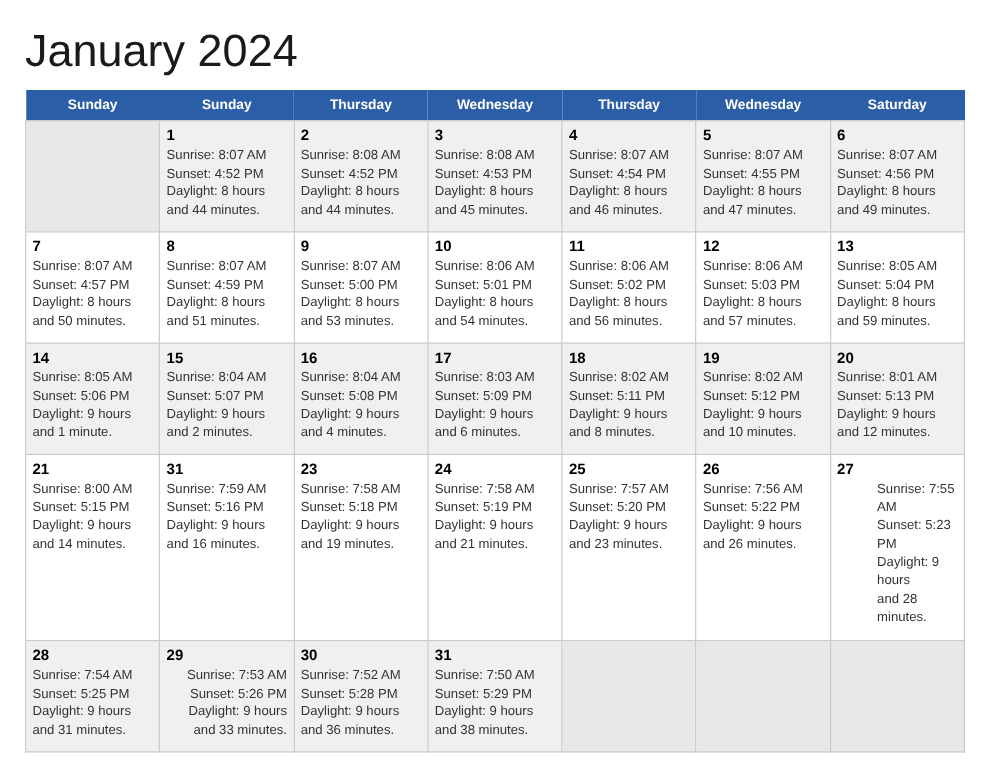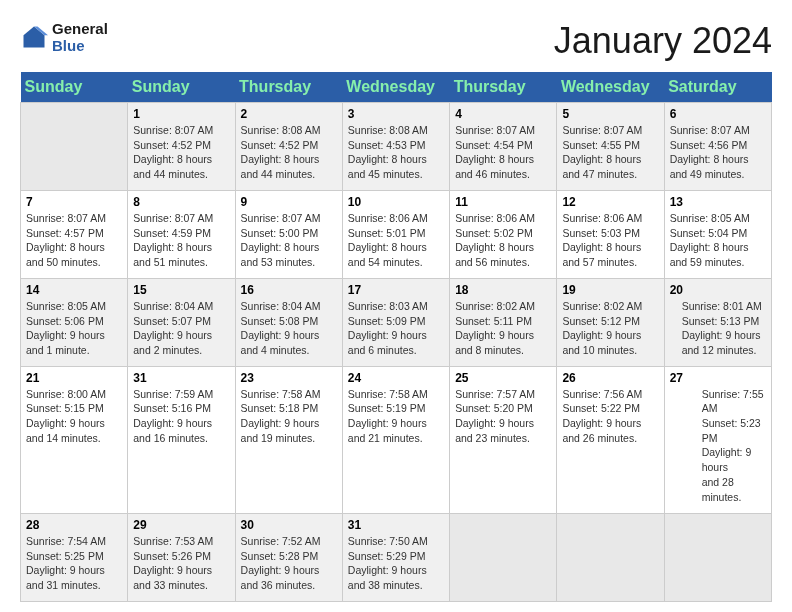--- a/index.html
+++ b/index.html
@@ -45,24 +45,24 @@
       color: #444;
     }
     .calendar {
       flex: 1;
       border-collapse: collapse;
       width: 100%;
       font-size: 11px;
     }
     .calendar th {
       background: #2b5ea7;
-      color: #86efac;
+      color: #ffffff;
       padding: 6px 4px;
-      text-align: left;
-      font-size: 16px;
+      text-align: center;
+      font-size: 11px;
       font-weight: bold;
     }
     .calendar td {
       border: 1px solid #ccc;
       vertical-align: top;
       padding: 4px 5px;
       width: calc(100% / 7);
       height: 85px;
     }
     .calendar td.empty {
@@ -84,30 +84,20 @@
     }
     .row-shaded td.empty {
       background: #e8e8e8;
     }
   </style>
 </head>
 <body>
 
 <div class="page">
   <div class="header">
-    <div class="logo">
-      <svg class="logo-icon" viewBox="0 0 32 32">
-        <polygon points="16,4 28,14 28,28 4,28 4,14" fill="#2b5ea7"></polygon>
-        <polygon points="20,4 32,14 28,14 16,4" fill="#5b8dd9"></polygon>
-      </svg>
-      <div>
-        <div style="font-size:15px;font-weight:bold;color:#1a1a1a;">General</div>
-        <div style="font-size:15px;font-weight:bold;color:#2b5ea7;">Blue</div>
-      </div>
-    </div>
     <div class="title-block">
       <div class="month-title">January 2024</div>
     </div>
   </div>
 
   <table class="calendar">
     <thead>
       <tr>
         <th>Sunday</th>
         <th>Sunday</th>
@@ -253,21 +243,21 @@
           </td>
           <td>
             <span class="day-num">19</span>
             <div class="day-info" style="white-space: pre-line;">Sunrise: 8:02 AM
 Sunset: 5:12 PM
 Daylight: 9 hours
 and 10 minutes.</div>
           </td>
           <td>
             <span class="day-num">20</span>
-            <div class="day-info" style="white-space: pre-line; margin-left: 12px;">Sunrise: 8:01 AM
+            <div class="day-info" style="white-space: pre-line;">Sunrise: 8:01 AM
 Sunset: 5:13 PM
 Daylight: 9 hours
 and 12 minutes.</div>
           </td>
         </tr>
         <tr>
           <td>
             <span class="day-num">21</span>
             <div class="day-info" style="white-space: pre-line;">Sunrise: 8:00 AM
 Sunset: 5:15 PM
@@ -320,21 +310,21 @@
         <tr class="row-shaded">
           <td>
             <span class="day-num">28</span>
             <div class="day-info" style="white-space: pre-line;">Sunrise: 7:54 AM
 Sunset: 5:25 PM
 Daylight: 9 hours
 and 31 minutes.</div>
           </td>
           <td>
             <span class="day-num">29</span>
-            <div class="day-info" style="white-space: pre-line;">Sunrise: 7:53 AM
+            <div class="day-info" style="white-space: pre-line; text-align: right;">Sunrise: 7:53 AM
 Sunset: 5:26 PM
 Daylight: 9 hours
 and 33 minutes.</div>
           </td>
           <td>
             <span class="day-num">30</span>
             <div class="day-info" style="white-space: pre-line;">Sunrise: 7:52 AM
 Sunset: 5:28 PM
 Daylight: 9 hours
 and 36 minutes.</div>

